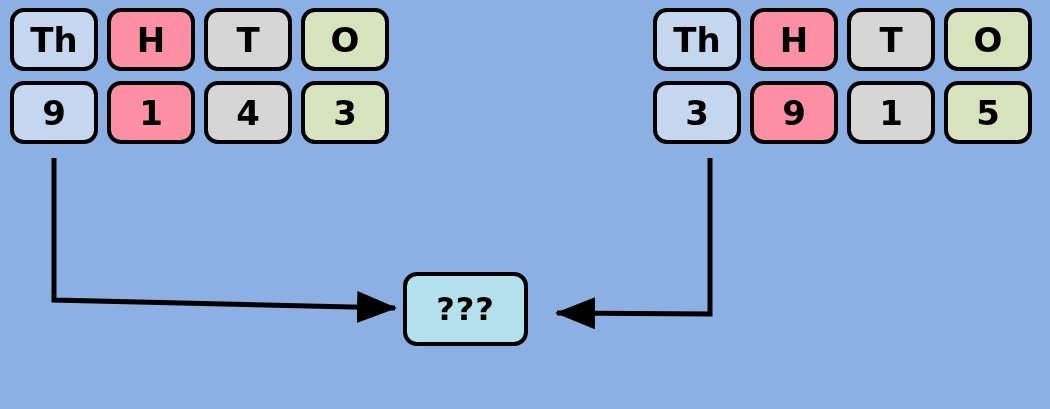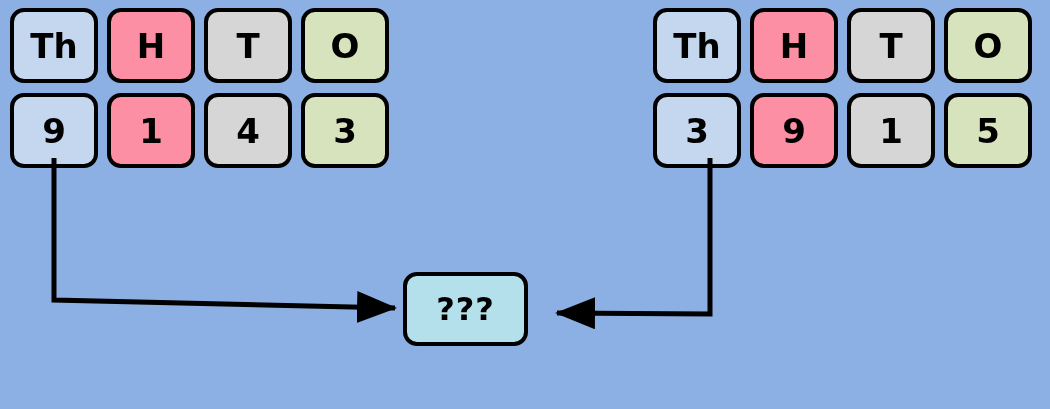--- a/index.html
+++ b/index.html
@@ -25,21 +25,21 @@
     display: flex;
     gap: 9px;
   }
   .pv-col {
     display: flex;
     flex-direction: column;
     gap: 10px;
   }
   .cell {
     width: 88px;
-    height: 75px;
+    height: 63px;
     border: 4px solid #000000;
     border-radius: 14px;
     box-sizing: border-box;
     display: flex;
     align-items: center;
     justify-content: center;
     font-size: 34px;
     font-weight: bold;
     color: #000000;
     line-height: 1;

